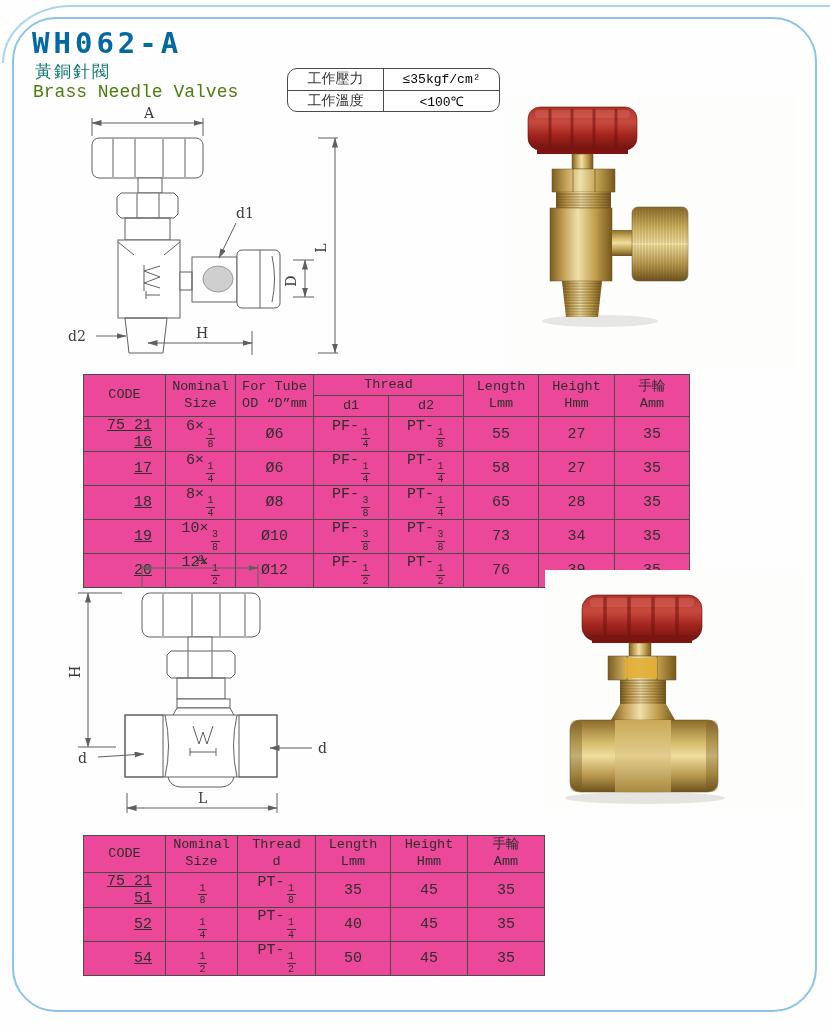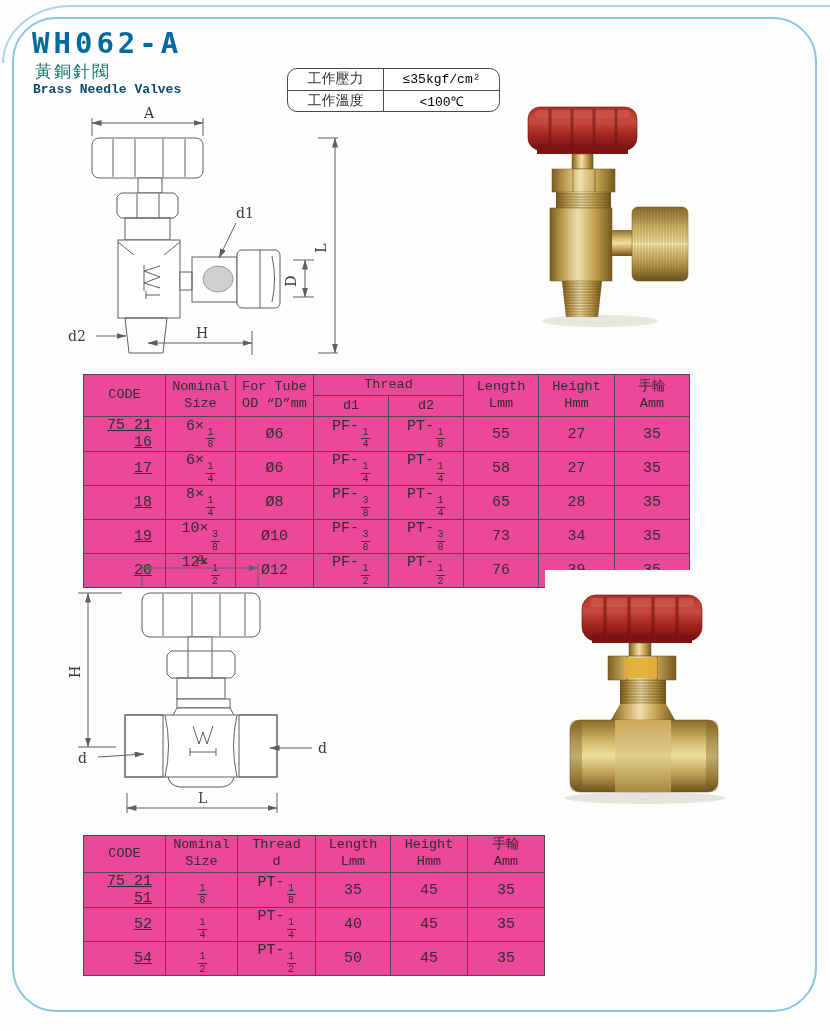--- a/index.html
+++ b/index.html
@@ -8,21 +8,21 @@
   .abs{position:absolute;}
   
   .outer-arc{left:2px;top:5px;width:92px;height:56px;border-top:2px solid #a9d6ee;
              border-left:2px solid #a9d6ee;border-top-left-radius:92px 78px;}
   .outer-topline{left:90px;top:5px;width:740px;height:0;border-top:2px solid #a9d6ee;}
   .frame{left:12px;top:17px;width:801px;height:991px;border:2px solid #8bc4e5;border-radius:44px;}
   
   .model{left:32px;top:26px;font-family:"DejaVu Sans Mono",monospace;font-weight:bold;
          font-size:29px;letter-spacing:4px;color:#0369a1;}
   .zh{left:35px;top:60px;font-size:17px;letter-spacing:2px;color:#0f766e;}
-  .en{left:33px;top:82px;font-size:13px;color:#0c4a6e;font-weight:bold;}
+  .en{left:33px;top:82px;font-size:18px;color:#4d7c0f;}
   
   .spec{left:287px;top:68px;width:213px;height:44px;border:1.5px solid #4a4a4a;border-radius:10px;
         overflow:hidden;display:flex;flex-direction:column;background:#fff;box-sizing:border-box;}
   .spec-row{flex:1;display:flex;align-items:stretch;}
   .spec-row.sep{border-top:1.5px solid #4a4a4a;}
   .spec-label{width:95px;border-right:1.5px solid #4a4a4a;display:flex;align-items:center;
               justify-content:center;font-size:14px;color:#333;}
   .spec-value{flex:1;display:flex;align-items:center;justify-content:center;font-size:13px;color:#000000;}
   
   table.spec-table{position:absolute;border-collapse:collapse;table-layout:fixed;background:#ec4899;}

